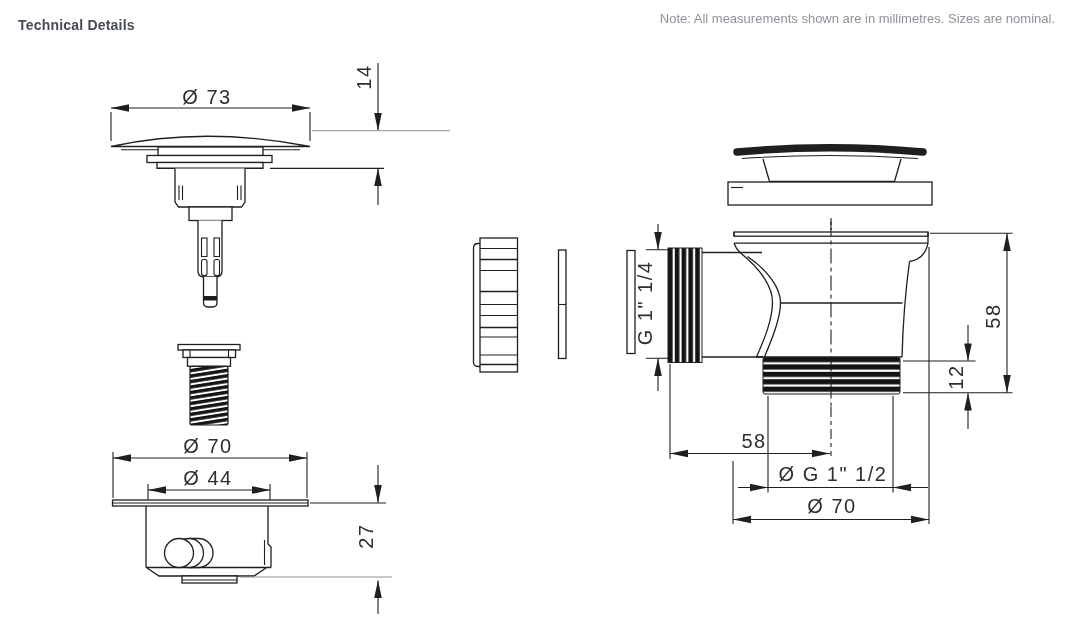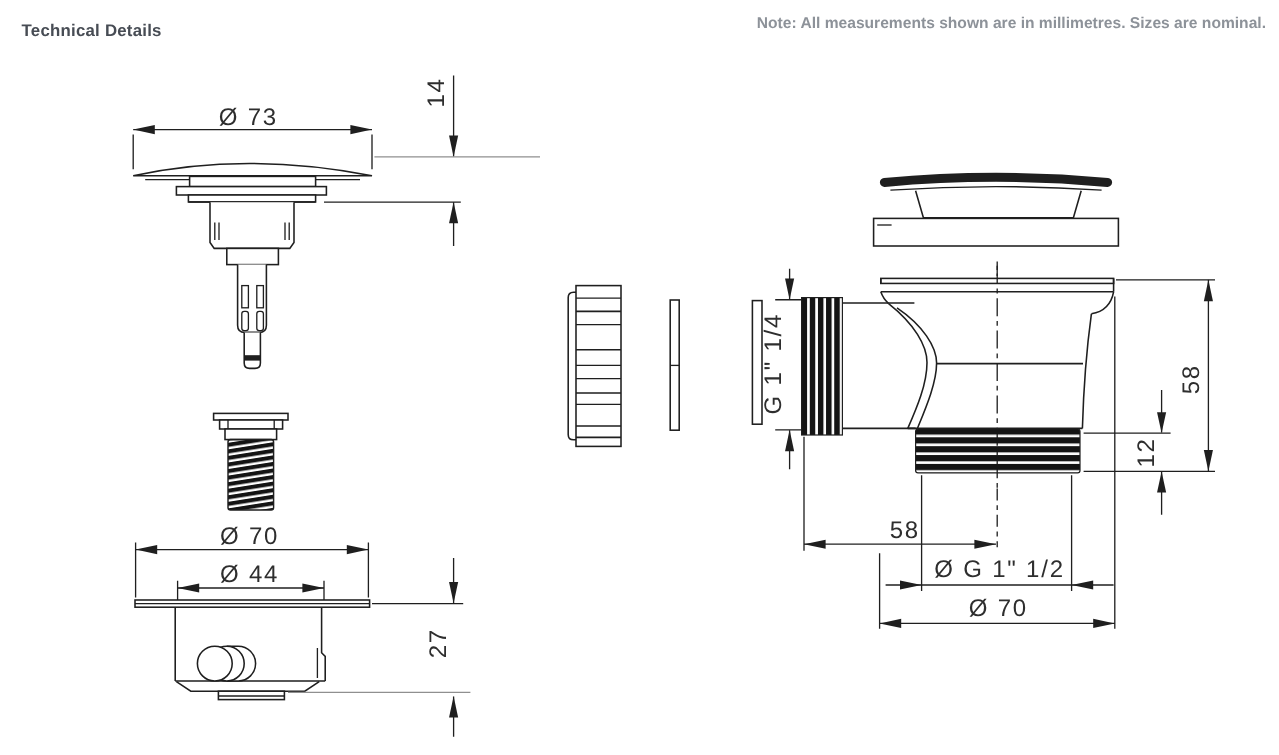--- a/index.html
+++ b/index.html
@@ -1,20 +1,20 @@
 <!DOCTYPE html>
 <html><head>
 <meta charset="utf-8">
 <style>
   html,body{margin:0;padding:0;background:#ffffff;}
   .page{position:relative;width:1066px;height:629px;background:#fff;overflow:hidden;
         font-family:"Liberation Sans", sans-serif;}
   .page-title{position:absolute;left:18px;top:8px;font-size:14px;font-weight:700;
               color:#474c54;letter-spacing:.2px;}
-  .page-note{position:absolute;right:11px;top:11px;font-size:13px;font-weight:700;
+  .page-note{position:absolute;right:11px;top:11px;font-size:13px;font-weight:400;
              color:#8d9299;}
   svg{position:absolute;left:0;top:0;}
   svg text{font-family:"Liberation Sans", sans-serif;}
   .dim{font-size:20px;fill:#2e2e2e;letter-spacing:1.5px;font-weight:400;}
   .ln{stroke:#1f1f1f;stroke-width:1.3;fill:none;}
   .lnthin{stroke:#1f1f1f;stroke-width:1.1;fill:none;}
   .lngray{stroke:#8f8f8f;stroke-width:1.1;fill:none;}
   .shape{stroke:#1f1f1f;stroke-width:1.3;fill:#ffffff;}
   .arrow{fill:#1f1f1f;stroke:none;}
 </style>

